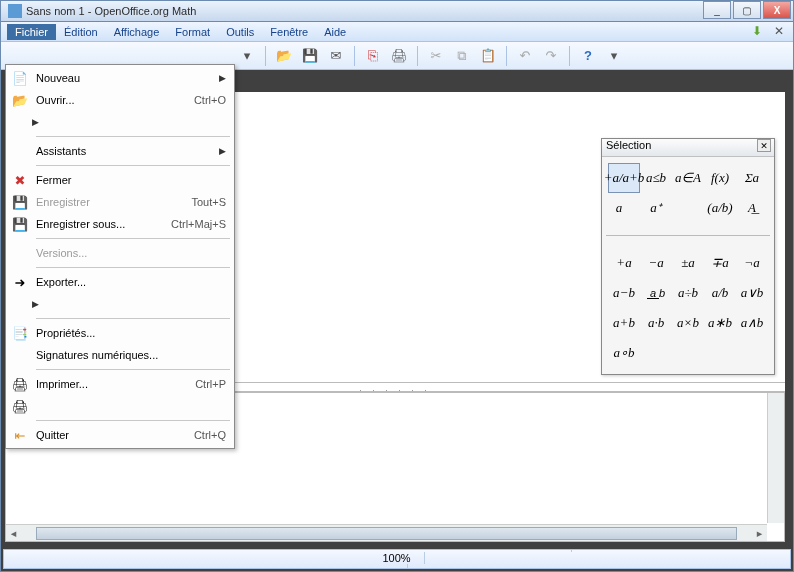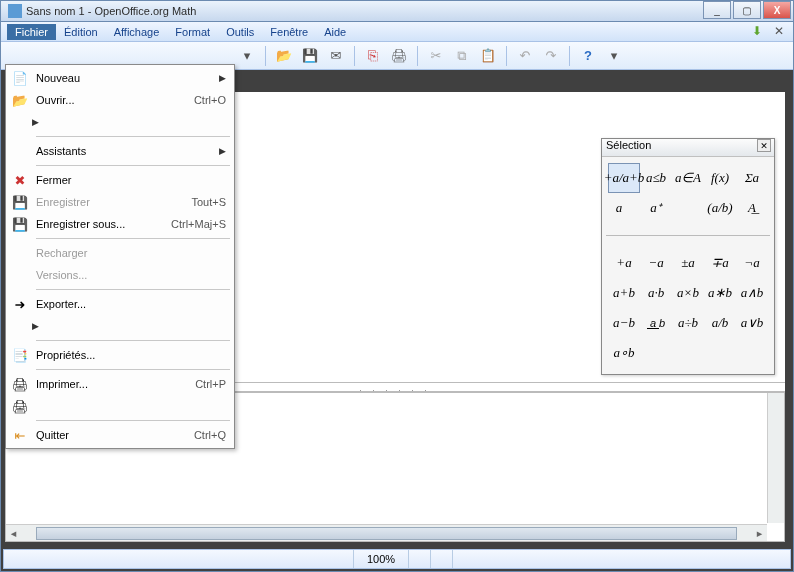--- a/index.html
+++ b/index.html
@@ -39,21 +39,21 @@
 
 .docarea { position:absolute; left:4px; top:70px; right:8px; height:290px; background:#fff; }
 .splitter { position:absolute; left:4px; right:8px; top:360px; height:10px; text-align:center; color:#888; font-size:9px; letter-spacing:4px; background:#fff; border-top:1px solid #bbb; border-bottom:1px solid #bbb;}
 .editarea { position:absolute; left:4px; right:8px; top:370px; height:150px; background:#fff; border:1px solid #bbb;}
 .editarea .vscroll { position:absolute; right:0; top:0; bottom:18px; width:17px; background:#ecefef; border-left:1px solid #ccc;}
 .editarea .hscroll { position:absolute; left:0; right:17px; bottom:0; height:17px; background:#ecefef; border-top:1px solid #ccc; display:flex; align-items:center;}
 .editarea .hscroll .thumb { height:13px; flex:1; margin:0 15px; background:linear-gradient(#dfe7ef,#c5d1df); border:1px solid #9ab;}
 .editarea .hscroll .arrow{width:15px;text-align:center;color:#666;}
 
 
-.status { position:absolute; left:2px; right:2px; bottom:2px; height:20px; background:linear-gradient(#f4f8ff,#dfeafb); border:1px solid #a9c2e6; display:flex; align-items:center; font-size:11px;}
+.status { position:absolute; left:2px; right:2px; bottom:2px; height:20px; background:linear-gradient(#f4f8ff,#dfeafb); border:1px solid #a9c2e6; display:flex; align-items:center; font-size:11px;flex-direction:column;}
 .status .cell { border-right:1px solid #b8cce4; height:100%; display:flex; align-items:center; justify-content:center;}
 
 
 .selpanel { position:absolute; right:18px; top:116px; width:174px; background:#f5f5f5; border:1px solid #888; box-shadow:1px 1px 3px rgba(0,0,0,.2); z-index:5;}
 .selpanel .seltitle { height:18px; background:linear-gradient(#fcfcfc,#e4e8ec); display:flex; padding:0 4px; font-size:11px; border-bottom:1px solid #c0c0c0; position:relative;}
 .selpanel .seltitle .closeb{ position:absolute; right:3px; width:14px;height:13px;border:1px solid #999;background:#eee;display:flex;align-items:center;justify-content:center;font-size:9px;}
 .selgrid { padding:6px 6px; }
 .selrow { display:flex; gap:0; }
 .selcell { width:32px; height:30px; display:flex; align-items:center;justify-content:center; font-family: "Cambria Math","Segoe UI Symbol",serif; font-style:italic; font-size:13px;}
 .selcell.active { border:1px solid #7a93b4; background:#dbe8f8;}
@@ -140,39 +140,39 @@
       <span class="mshort">Tout+S</span>
     </div>
     <div class="mrow">
       <span class="micon" style="color:#3a6ea5;">💾</span>
       <span class="mlabel">Enregistrer sous...</span>
       <span class="mshort">Ctrl+Maj+S</span>
     </div>
     <div class="msep"></div>
     <div class="mrow disabled">
       <span class="micon"></span>
-      <span class="mlabel">Recharger</span>
-    </div>
-    <div class="mrow disabled">
-      <span class="micon"></span>
       <span class="mlabel">Versions...</span>
     </div>
     <div class="msep"></div>
     <div class="mrow">
       <span class="micon">➜</span>
       <span class="mlabel">Exporter...</span>
     </div>
     <div class="mrow">
       <span class="micon"></span>
       <span class="marrow">▶</span>
     </div>
     <div class="msep"></div>
     <div class="mrow">
       <span class="micon">📑</span>
       <span class="mlabel">Propriétés...</span>
+    </div>
+    <div class="mrow">
+      <span class="micon"></span>
+      <span class="mlabel">Signatures numériques...</span>
     </div>
     <div class="msep"></div>
     <div class="mrow">
       <span class="micon">🖨</span>
       <span class="mlabel">Imprimer...</span>
       <span class="mshort">Ctrl+P</span>
     </div>
     <div class="mrow">
       <span class="micon">🖨</span>
     </div>
@@ -217,40 +217,40 @@
       </div>
     </div>
     <div class="sel-hr"></div>
     <div class="selgrid">
       <div class="selrow">
         <div class="selcell">+a</div>
         <div class="selcell">−a</div>
         <div class="selcell">±a</div>
         <div class="selcell">∓a</div>
         <div class="selcell">¬a</div>
-      </div>
-      <div class="selrow">
-        <div class="selcell">a+b</div>
-        <div class="selcell">a∙b</div>
-        <div class="selcell">a×b</div>
-        <div class="selcell">a∗b</div>
-        <div class="selcell">a∧b</div>
       </div>
       <div class="selrow">
         <div class="selcell">a−b</div>
         <div class="selcell" style="line-height:10px;">
           <span style="display:inline-block;border-bottom:1px solid #000;padding:0 3px;">a</span>
             <br>
             <span>b</span>
         </div>
         <div class="selcell">a÷b</div>
         <div class="selcell">a/b</div>
         <div class="selcell">a∨b</div>
       </div>
       <div class="selrow">
+        <div class="selcell">a+b</div>
+        <div class="selcell">a∙b</div>
+        <div class="selcell">a×b</div>
+        <div class="selcell">a∗b</div>
+        <div class="selcell">a∧b</div>
+      </div>
+      <div class="selrow">
         <div class="selcell">a∘b</div>
         <div class="selcell"></div>
         <div class="selcell"></div>
         <div class="selcell"></div>
         <div class="selcell"></div>
       </div>
     </div>
   </div>
 
   <div class="status">

